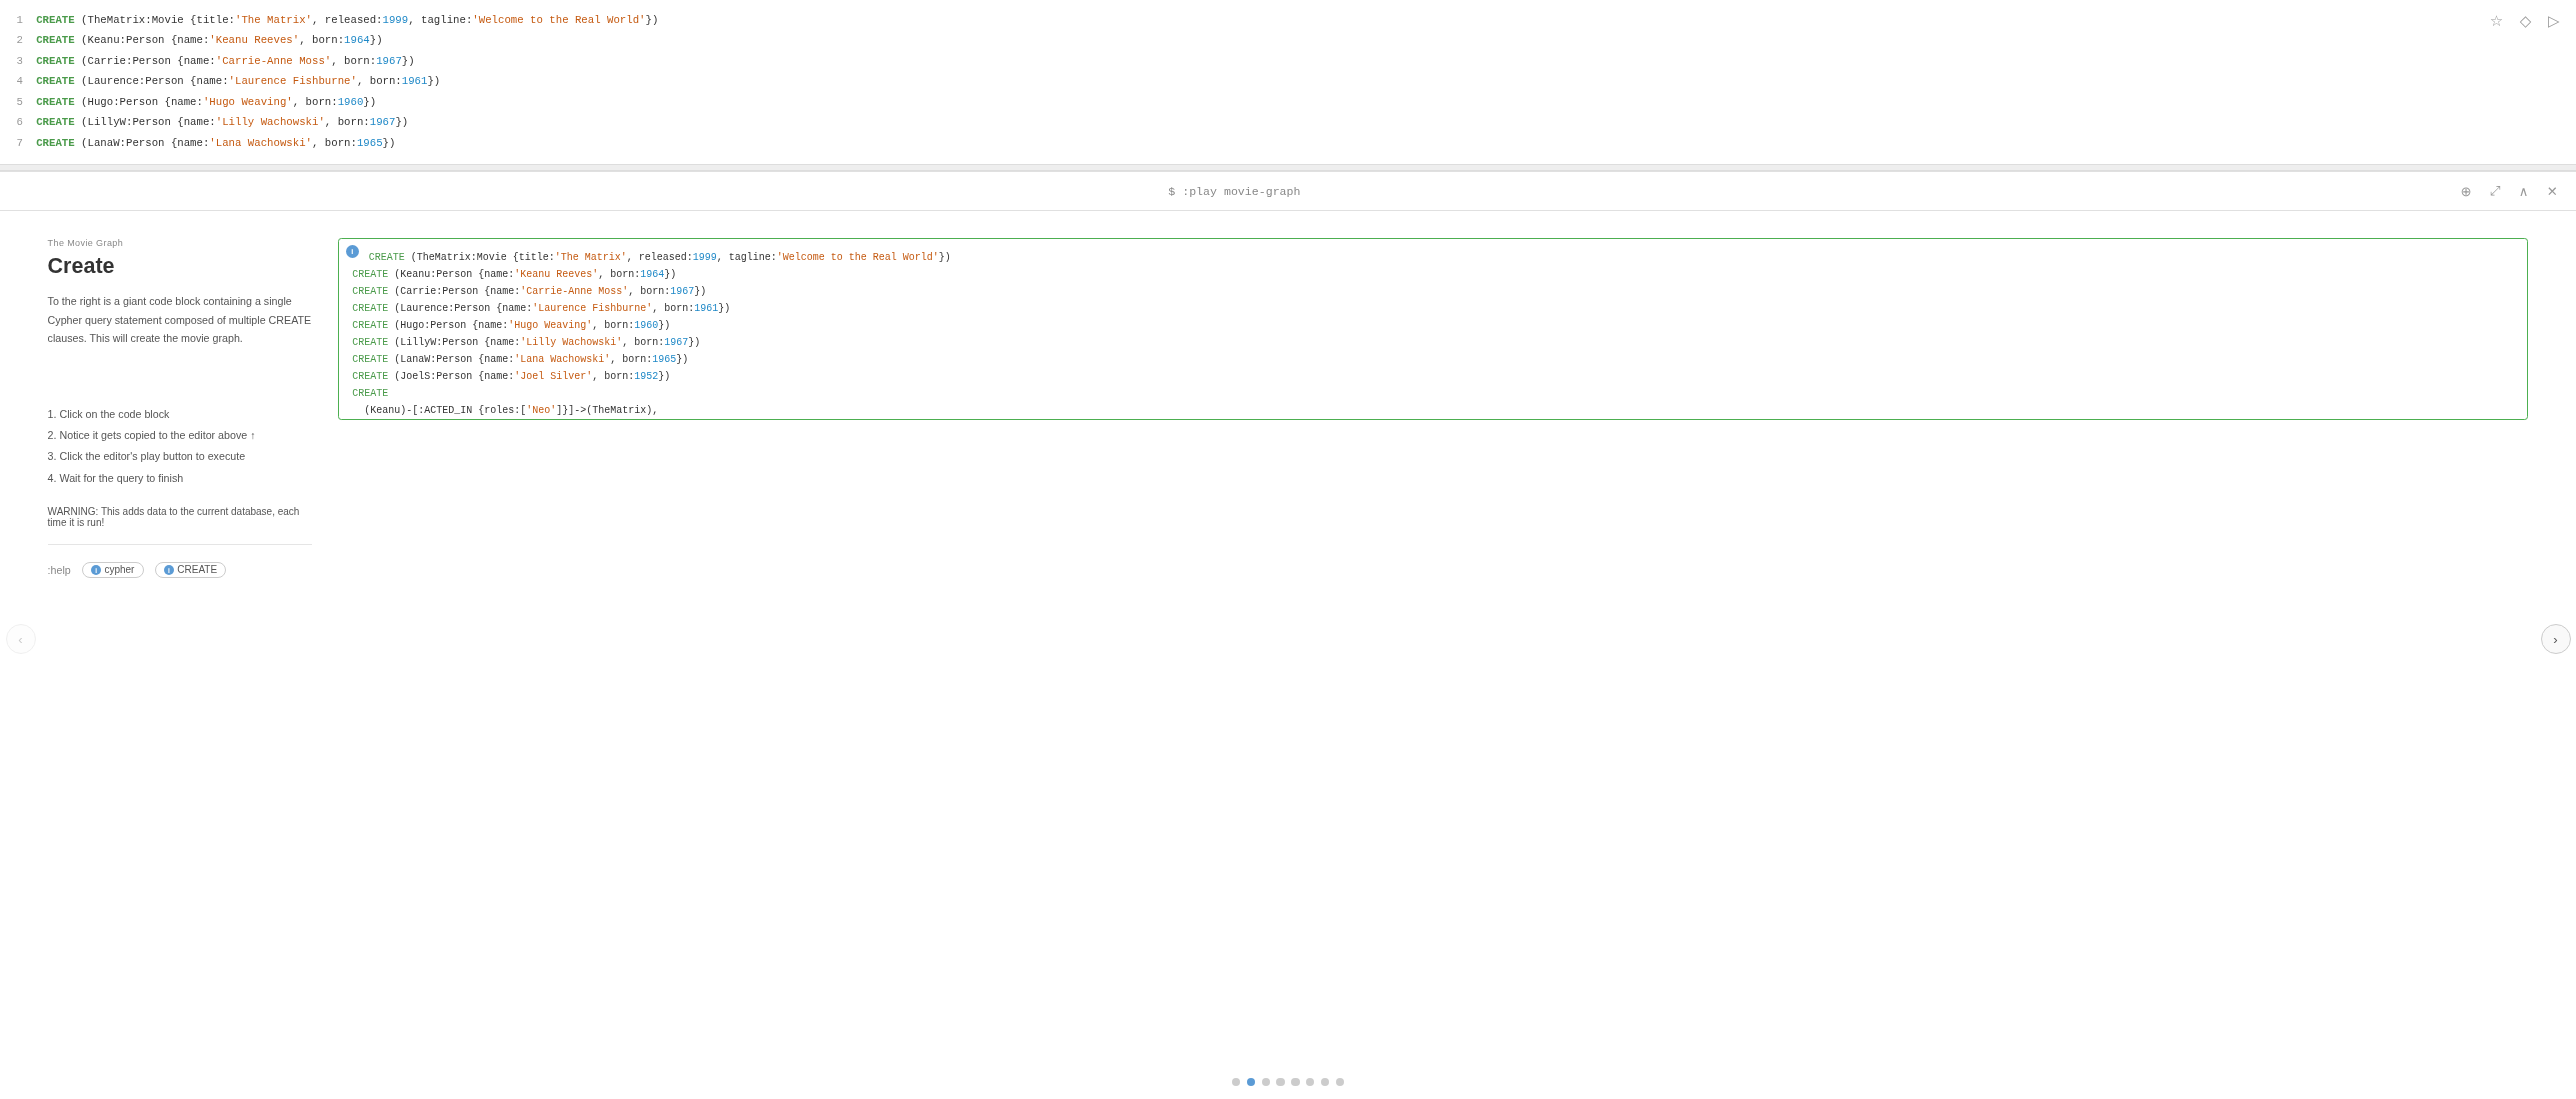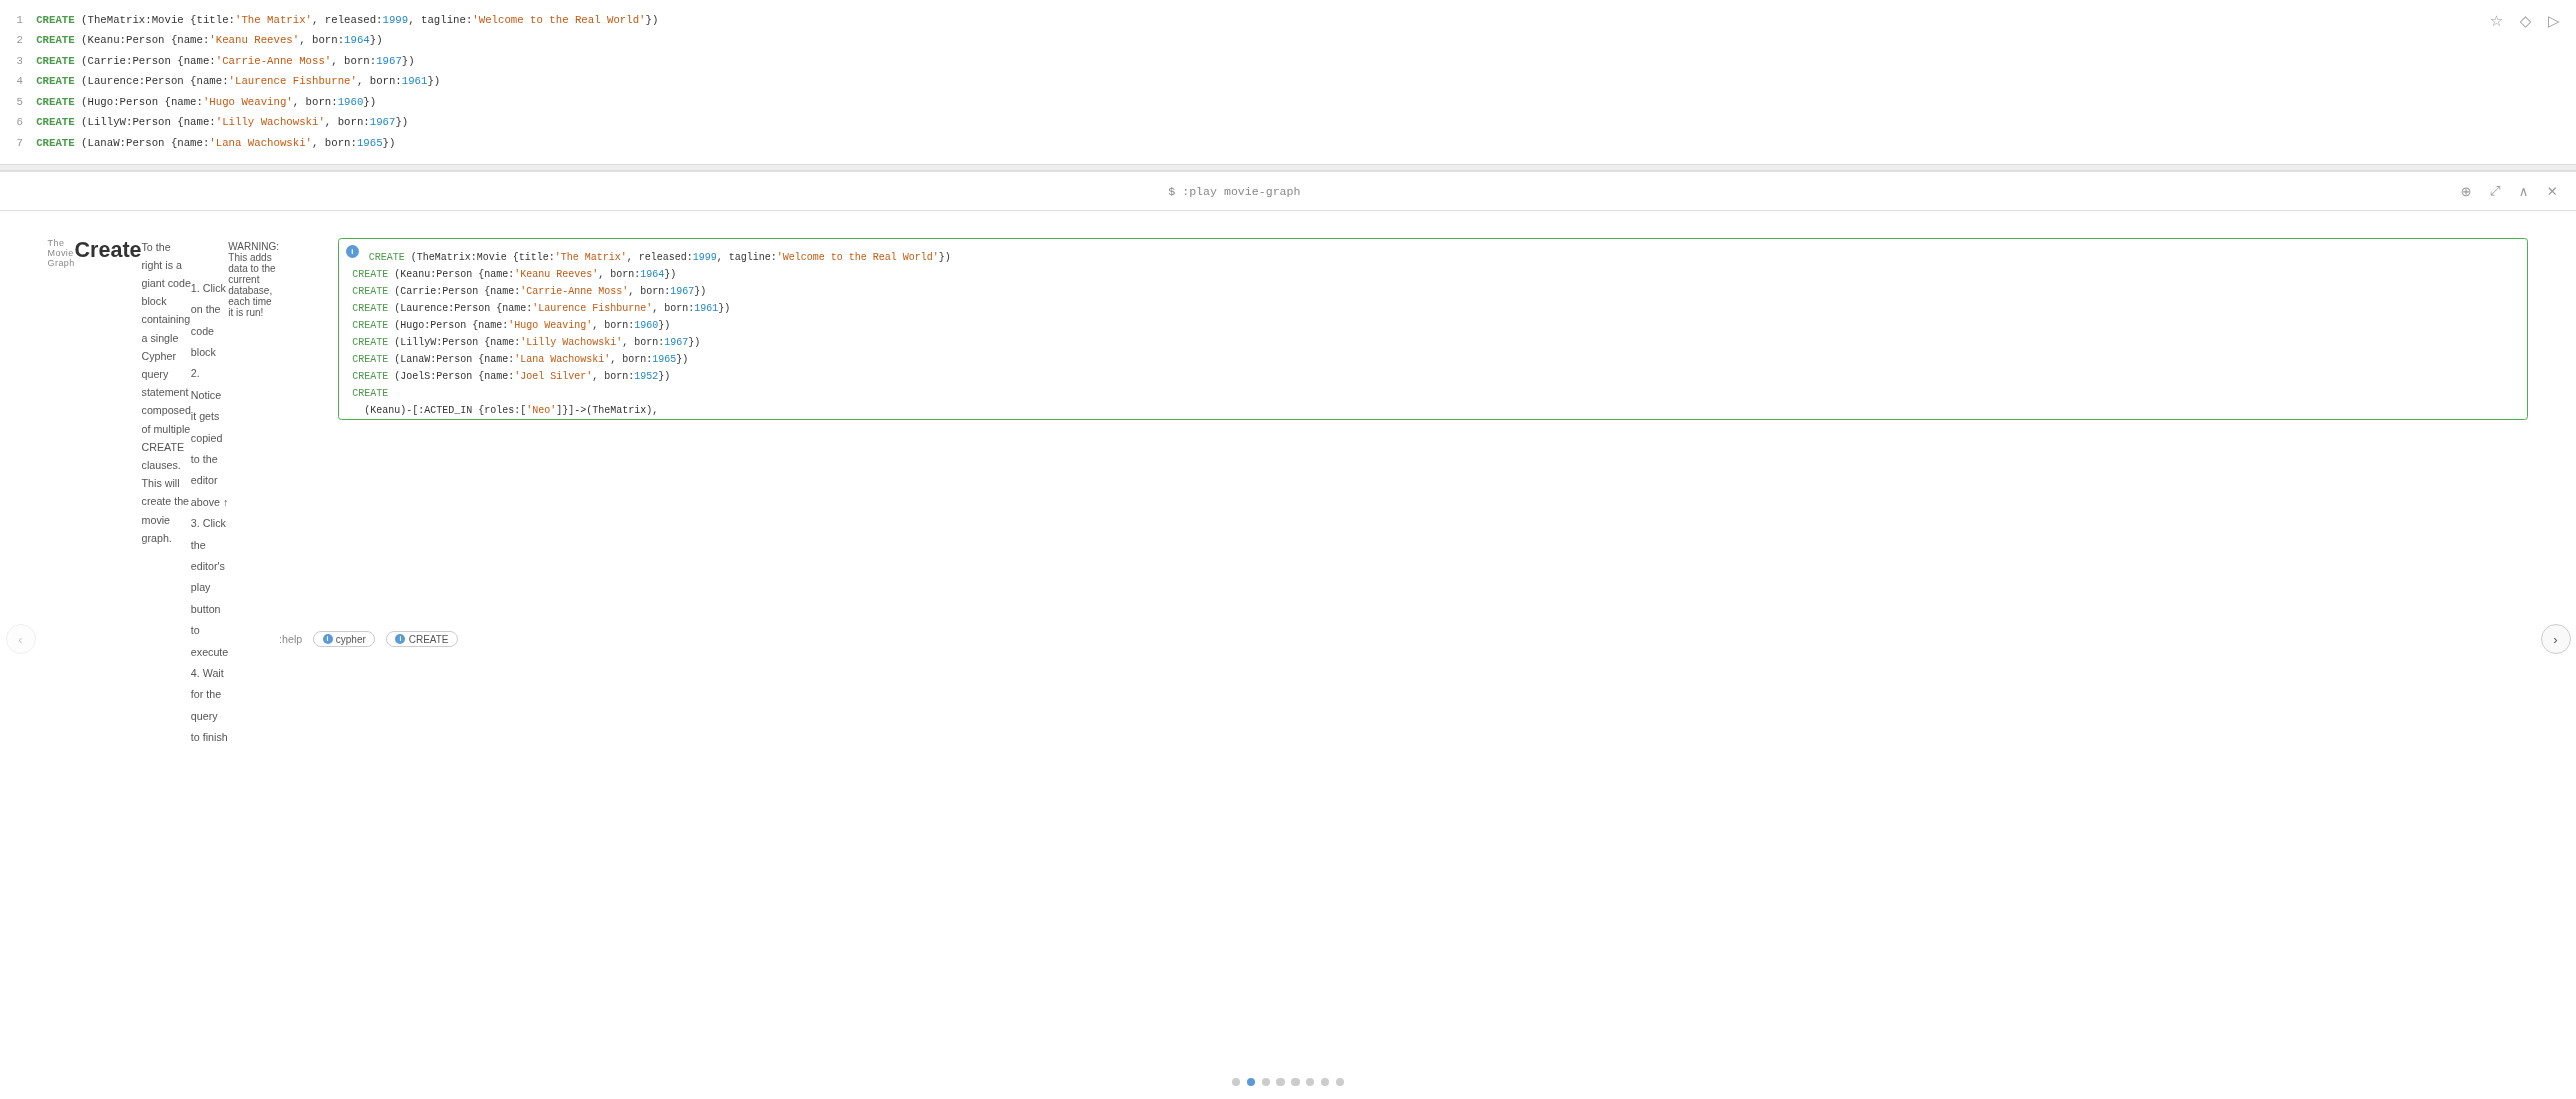--- a/index.html
+++ b/index.html
@@ -159,21 +159,21 @@
       display: flex;
       gap: 26.4px;
       padding: 0 6.6px;
       overflow: hidden;
     }
 
     .slide-left {
       width: 264px;
       flex-shrink: 0;
       display: flex;
-      flex-direction: row;
+      flex-direction: column;
       padding: 6.6px 0;
     }
 
     .slide-label {
       font-size: 9px;
       color: #888;
       margin-bottom: 6.6px;
       letter-spacing: 0.4px;
     }
 
@@ -214,21 +214,21 @@
     .help-row {
       display: flex;
       align-items: center;
       gap: 11px;
       font-size: 10.7px;
       color: #888;
     }
 
     .help-tag {
       display: inline-flex;
-      align-items: flex-start;
+      align-items: flex-end;
       gap: 3.3px;
       border: 0.8px solid #ccc;
       border-radius: 10px;
       padding: 1.7px 8.3px;
       font-size: 10px;
       color: #555;
       cursor: pointer;
       background: #fff;
     }
 

